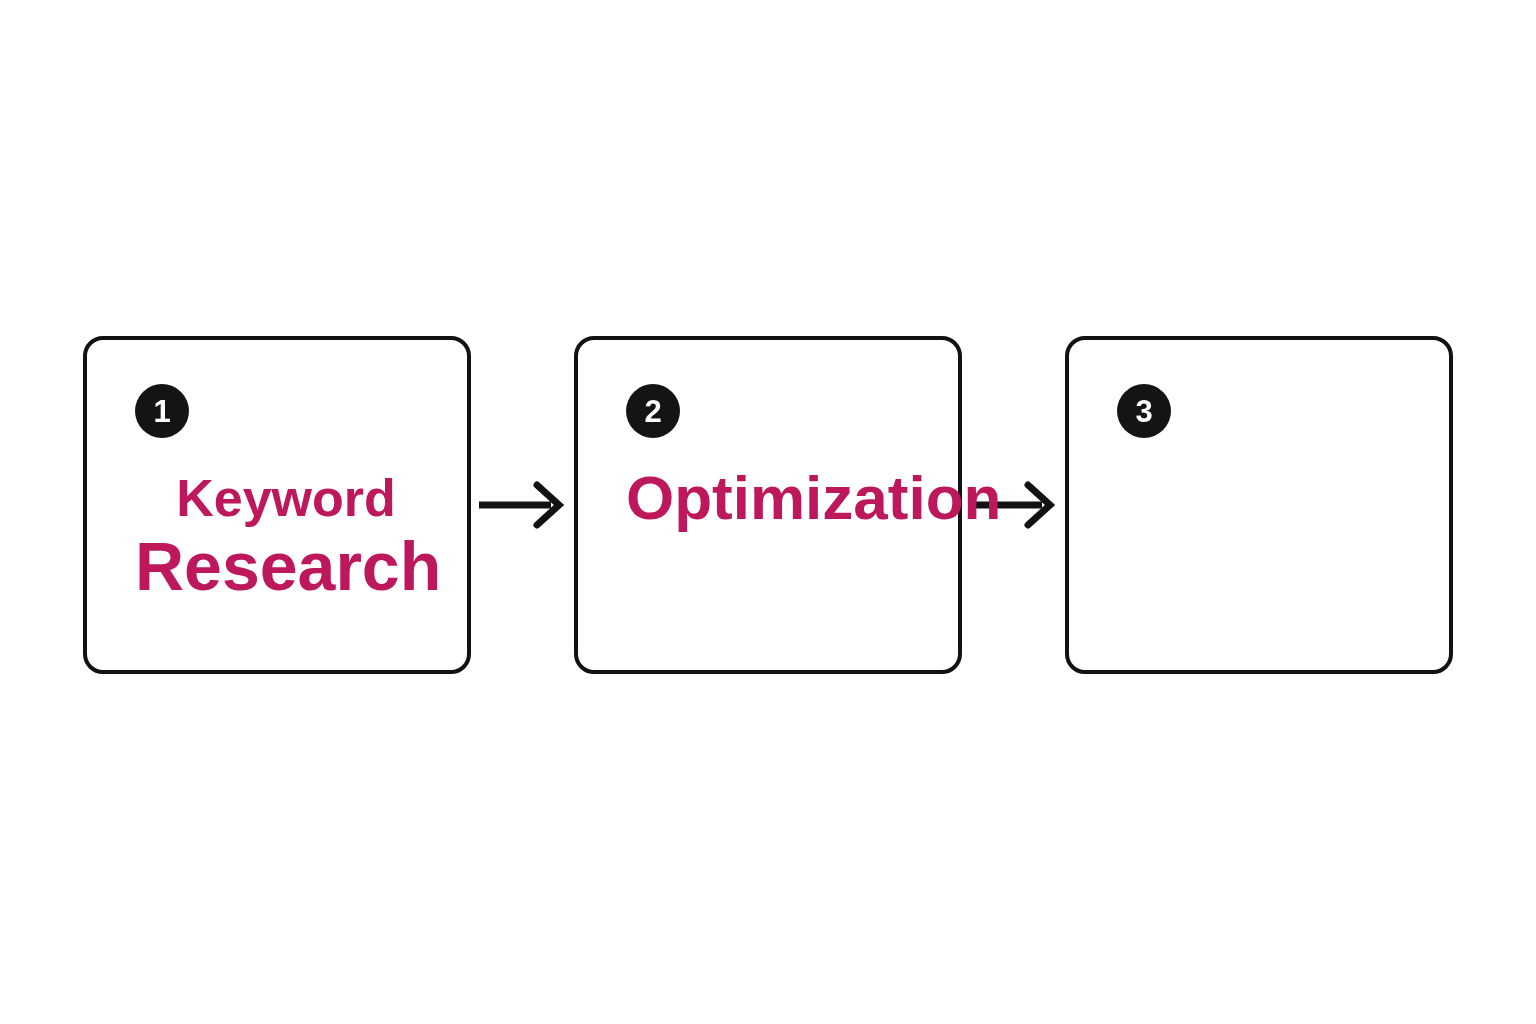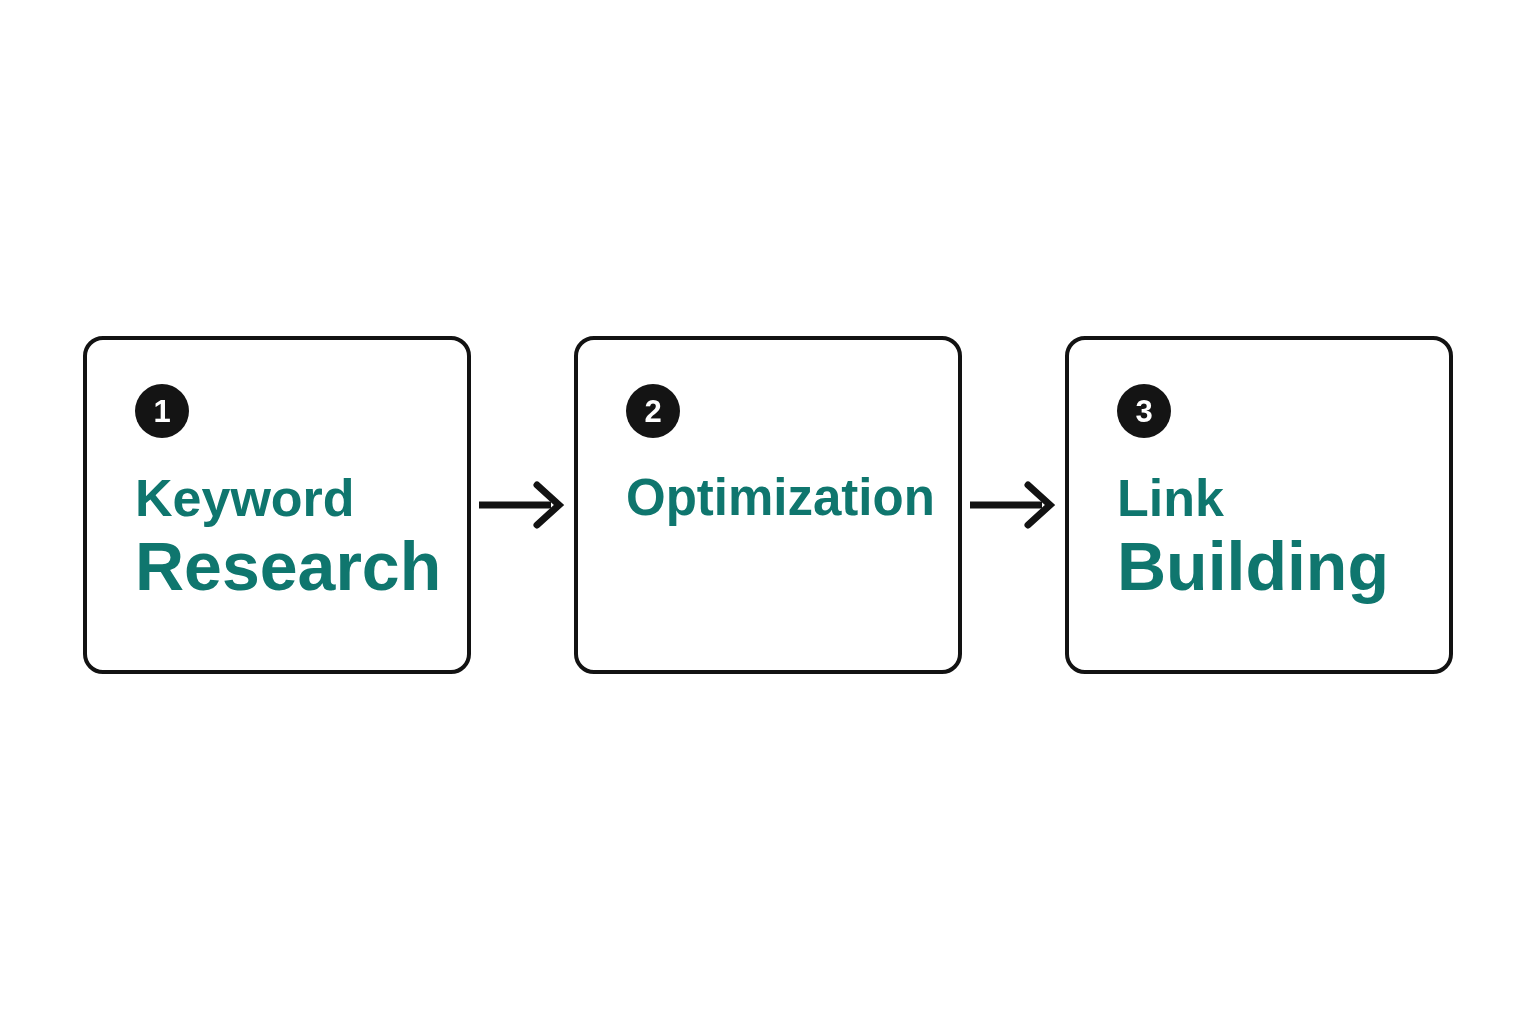--- a/index.html
+++ b/index.html
@@ -57,40 +57,40 @@
     align-items: center;
     justify-content: center;
     font-size: 31px;
     font-weight: 700;
     line-height: 1;
     letter-spacing: 0;
     margin-bottom: 26px;
   }
 
   .step-label {
-    color: #0f766e;
+    color: #be185d;
     font-weight: 700;
-    text-align: left;
+    text-align: center;
   }
 
   .line1 {
     display: block;
     font-size: 52px;
     line-height: 68px;
     white-space: nowrap;
   }
   .line2 {
     display: block;
     font-size: 68px;
     line-height: 68px;
     white-space: nowrap;
   }
 
   
-  .step.s2 .line2 { font-size: 51px; }
+  .step.s2 .line2 { font-size: 62px; }
 
   
   .connector {
     flex: 1 1 auto;
     height: 52px;
     display: flex;
     align-items: center;
     justify-content: center;
   }
   .connector svg { display: block; }
@@ -136,20 +136,16 @@
           <path d="M2 26 H74" stroke="#121212" stroke-width="7" fill="none" stroke-linecap="butt"></path>
           <path d="M60 6 L82 26 L60 46" stroke="#121212" stroke-width="7" fill="none" stroke-linecap="round" stroke-linejoin="miter"></path>
         </svg>
       </span>
     </div>
 
     <div class="step s3">
       <div class="badge">
         <span>3</span>
       </div>
-      <div class="step-label">
-        <span class="line1">Link</span>
-        <span class="line2">Building</span>
-      </div>
     </div>
 
   </div>
 </div>
 
 </body></html>

